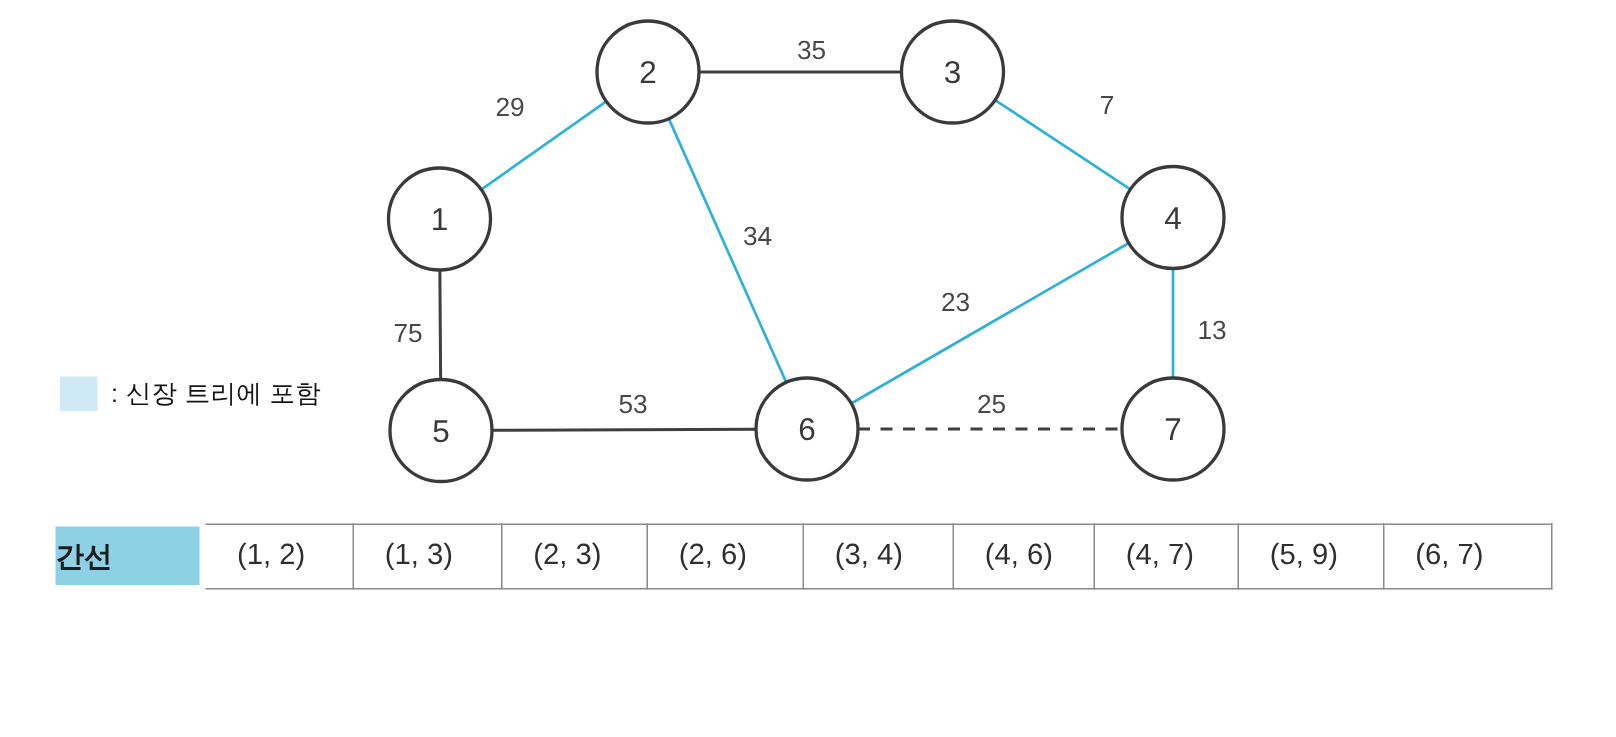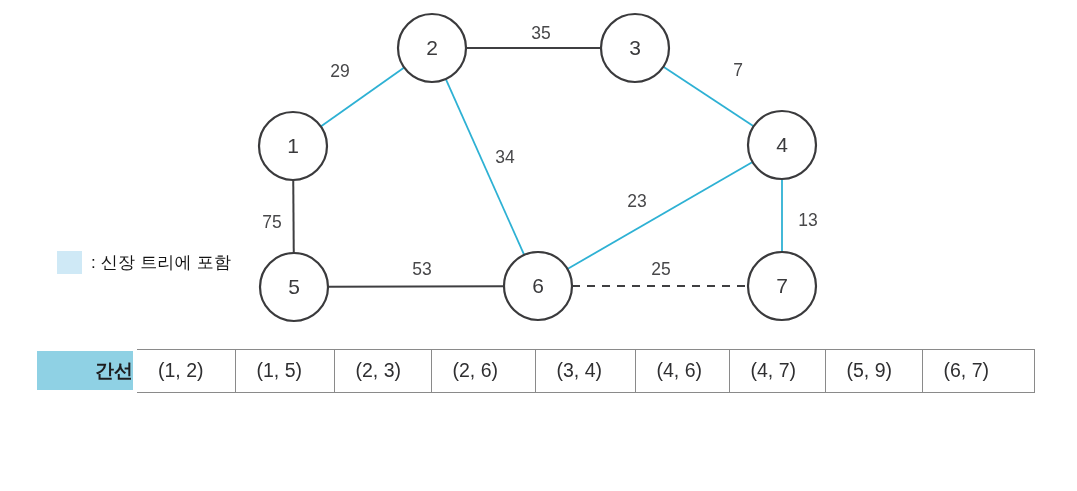--- a/index.html
+++ b/index.html
@@ -4,34 +4,34 @@
 <style>
   html,body { margin:0; padding:0; background:#ffffff; }
   .stage {
     position:relative; width:1077px; height:491px; background:#ffffff;
     font-family:"Liberation Sans", sans-serif; overflow:hidden;
   }
   
   #graph-svg { position:absolute; left:0; top:0; }
 
   
-  .legend { position:absolute; left:57px; top:250px; }
+  .legend { position:absolute; left:40px; top:250px; }
   .legend-item { display:flex; align-items:center; height:24px; margin-bottom:12px;
                  font-size:17px; color:#141414; letter-spacing:0.2px; }
   .swatch { width:25px; height:23px; margin-right:9px; flex:0 0 auto; }
   .swatch.included { background:var(--legend-inc,#cfe9f6); }
   .swatch.excluded { background:var(--legend-exc,#c7c8ca); }
 
   
   table.edge-table { position:absolute; left:33px; top:347px;
                      border-collapse:collapse; table-layout:fixed; }
   table.edge-table th {
     background:var(--header-fill,#8fd1e4);
     border:4px solid #ffffff;
-    font-size:19px; font-weight:bold; color:#1d1d1f; text-align:right;
+    font-size:19px; font-weight:bold; color:#1d1d1f; text-align:left;
     padding:0;
   }
   table.edge-table td {
     border:1.5px solid #8a8a8a;
     font-size:19.5px; color:var(--normal-text,#2f2f31);
     text-align:left; padding:0 0 0 21px; white-space:nowrap;
   }
   td.included { color:var(--accent,#2aaad0); }
   td.excluded { color:var(--excluded-text,#85888a); }
   tr.row-edge  { height:43px; }
@@ -95,21 +95,21 @@
         <col style="width:100px">
       <col style="width:94px">
         <col style="width:96px">
         <col style="width:97px">
       <col style="width:112px">
     </colgroup>
     <tbody>
         <tr class="row-edge">
       <th>간선</th>
       <td class="included">(1, 2)</td>
-      <td class="normal">(1, 5)</td>
+      <td class="normal">(1, 3)</td>
       <td class="normal">(2, 3)</td>
       <td class="included">(2, 6)</td>
       <td class="included">(3, 4)</td>
       <td class="included">(4, 6)</td>
       <td class="included">(4, 7)</td>
       <td class="normal">(5, 9)</td>
       <td class="excluded">(6, 7)</td>
     </tr>
   </tbody>
     </table>

